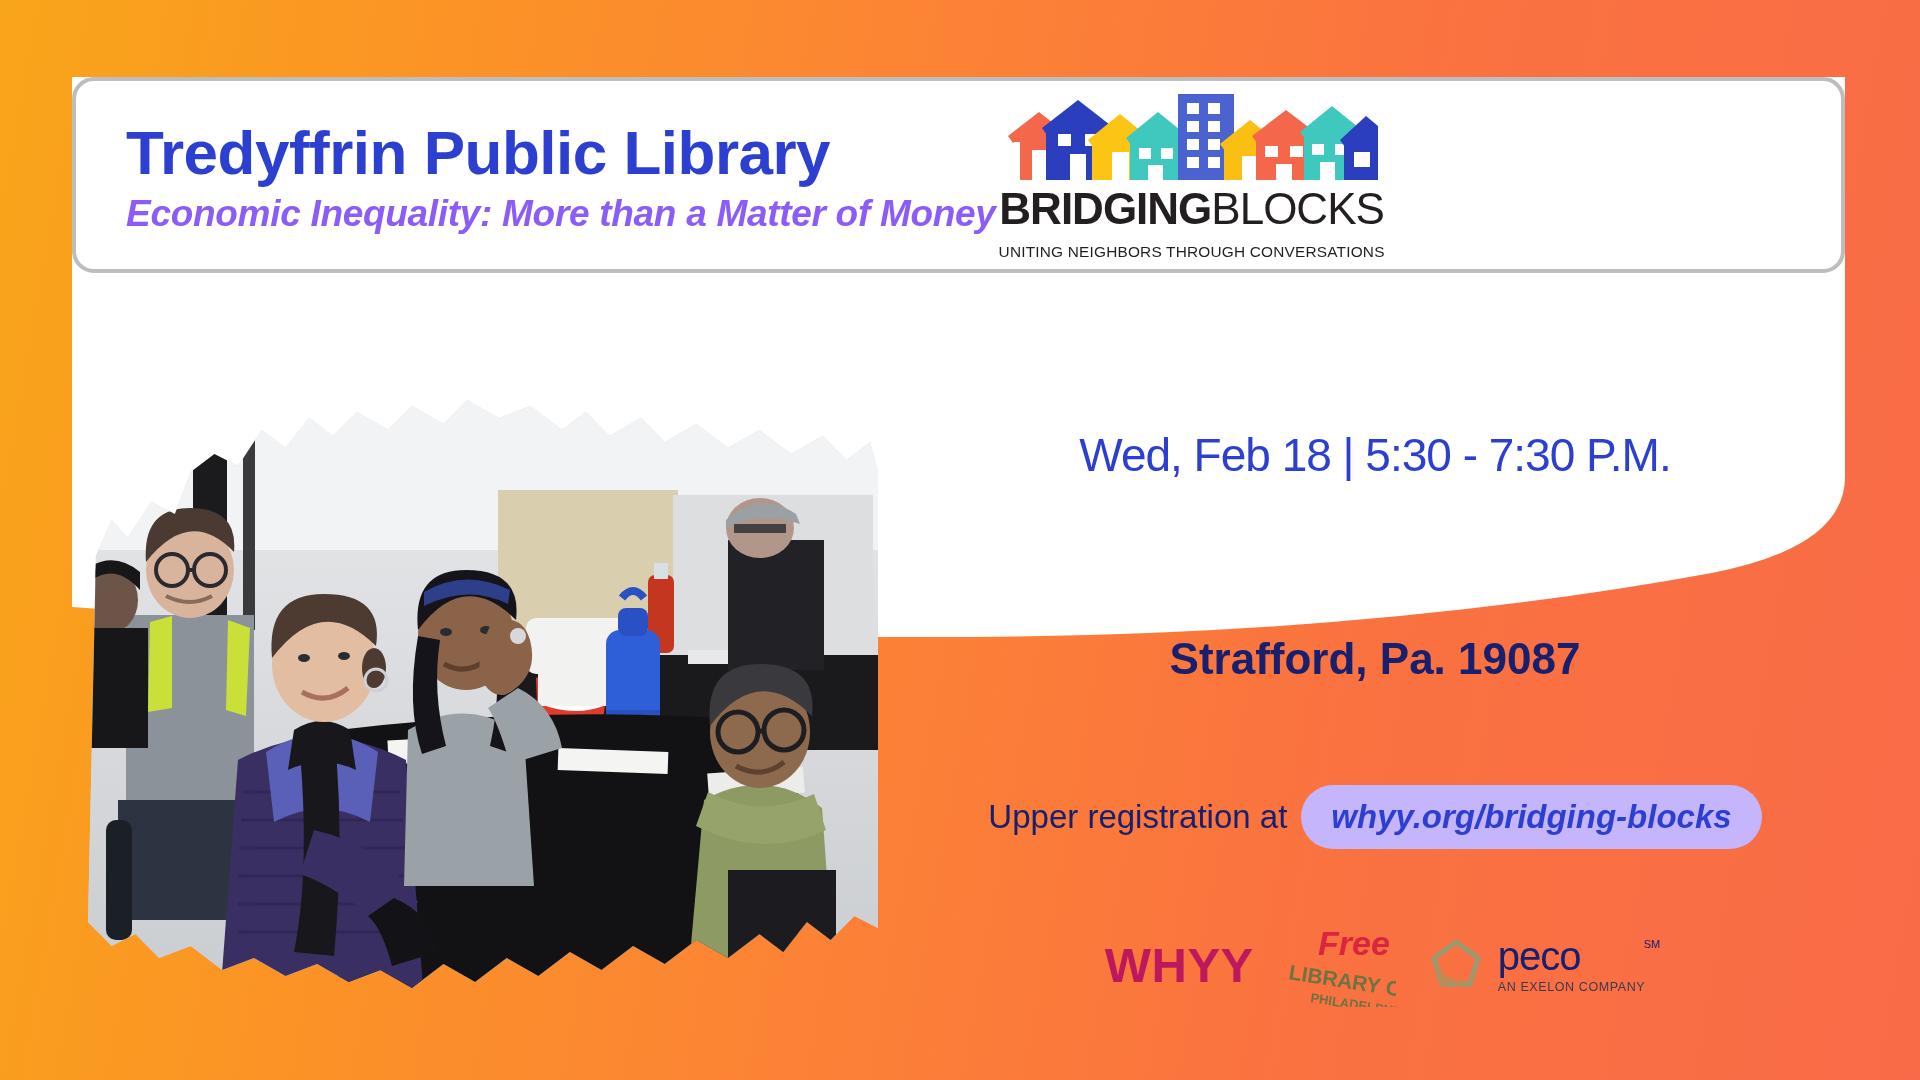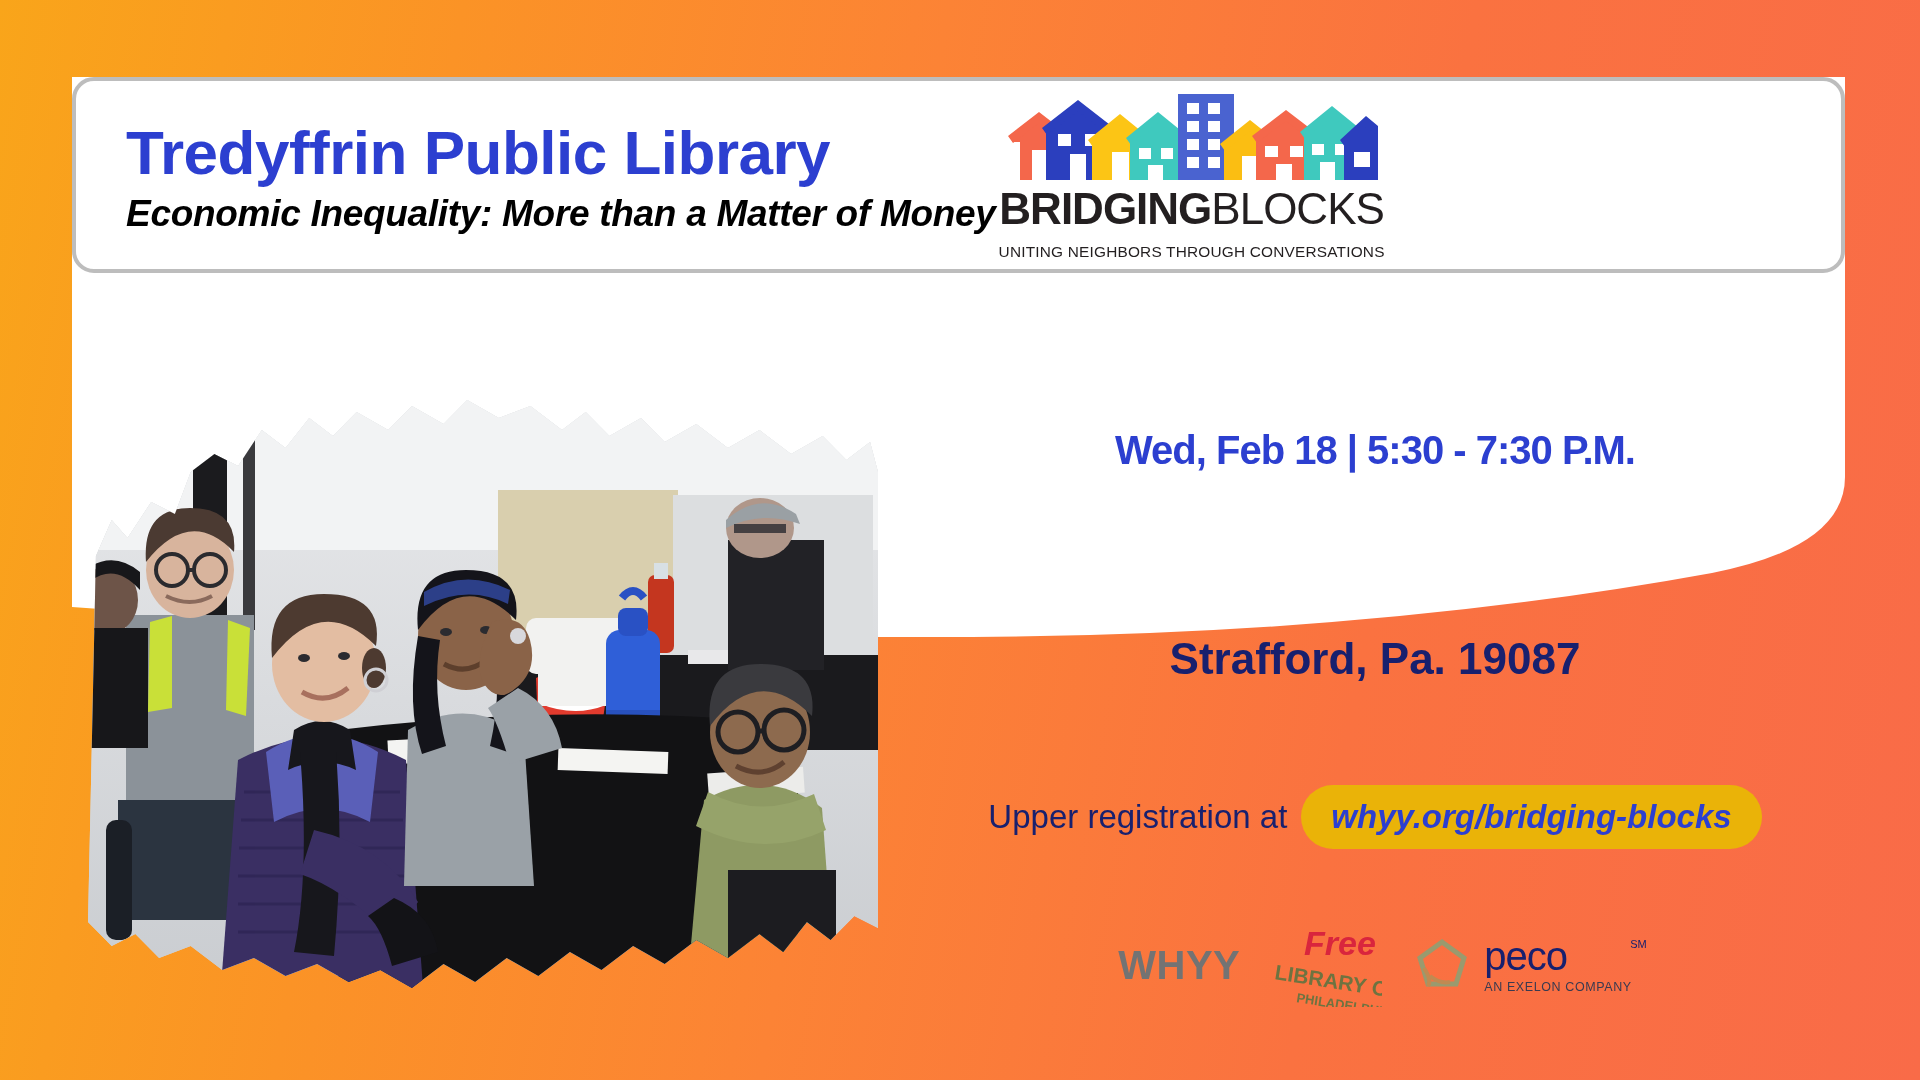--- a/index.html
+++ b/index.html
@@ -24,21 +24,21 @@
     background:#ffffff; border:4px solid #bdbdbd; border-radius:22px;
     display:flex; align-items:center; justify-content:flex-start;
     padding:0 34px 0 50px;
   }
   #title-block{ padding-top:6px; }
   #event-title{
     font-size:62px; font-weight:bold; color:#2C3FD0; letter-spacing:-0.5px;
     line-height:1.04; white-space:nowrap;
   }
   #event-subtitle{
-    font-size:37px; font-weight:bold; font-style:italic; color:#000000;
+    font-size:37px; font-weight:bold; font-style:italic; color:#8b5cf6;
     letter-spacing:-0.3px; margin-top:8px; white-space:nowrap;
   }
 
   
   #bb-logo{ width:392px; display:flex; flex-direction:column; align-items:center; }
   #bb-houses{ display:block; }
   #bb-wordmark{
     font-size:44px; line-height:1; color:#231F20; white-space:nowrap;
     letter-spacing:-1px; margin-top:1px;
   }
@@ -70,45 +70,45 @@
       73% 94%,69% 91%,65% 95%,61% 92%,57% 96%,53% 93%,49% 97%,45% 94%,
       41% 98%,37% 95%,33% 97%,29% 94%,25% 96%,21% 93%,17% 95%,13% 91%,
       9% 93%,6% 89%,3% 91%,0% 87%);
     background:#cfd2d4;
   }
   #photo-wrap svg{ display:block; width:100%; height:100%; }
 
   
   #date-line{
     position:absolute; left:905px; top:428px; width:940px;
-    text-align:center; font-size:40px; font-weight:bold; color:#2C3FD0;
+    text-align:center; font-size:46px; font-weight:normal; color:#2C3FD0;
     letter-spacing:-1px; white-space:nowrap;
   }
   #address{
     position:absolute; left:905px; top:632px; width:940px;
     text-align:center; font-size:44px; font-weight:bold; color:#18206E;
     line-height:1.23;
   }
   #reg-row{
     position:absolute; left:905px; top:785px; width:940px;
     display:flex; align-items:center; justify-content:center; gap:14px;
   }
   #reg-label{ font-size:33px; color:#18206E; white-space:nowrap; }
   #reg-url{
-    background:#eab308; color:#2C3FD0; font-size:33px; font-weight:bold;
+    background:#c4b5fd; color:#2C3FD0; font-size:33px; font-weight:bold;
     font-style:italic; padding:13px 30px; border-radius:40px; white-space:nowrap;
   }
 
   
   #sponsors{
     position:absolute; left:905px; top:910px; width:940px; height:110px;
     display:flex; align-items:center; justify-content:center; gap:34px;
   }
   #whyy-logo{
-    font-size:40px; font-weight:bold; color:#737373; letter-spacing:0.5px;
+    font-size:49px; font-weight:bold; color:#be185d; letter-spacing:0.5px;
   }
   #flp-logo{ position:relative; width:108px; height:84px; }
   #peco-logo{ display:flex; align-items:center; gap:16px; }
   #peco-text-wrap{ display:flex; flex-direction:column; }
   #peco-name{
     font-size:40px; color:#18206E; letter-spacing:-1px; line-height:0.95;
     position:relative; display:inline-block;
   }
   #peco-sm{
     position:absolute; right:-15px; top:2px; font-size:11px; letter-spacing:0;

